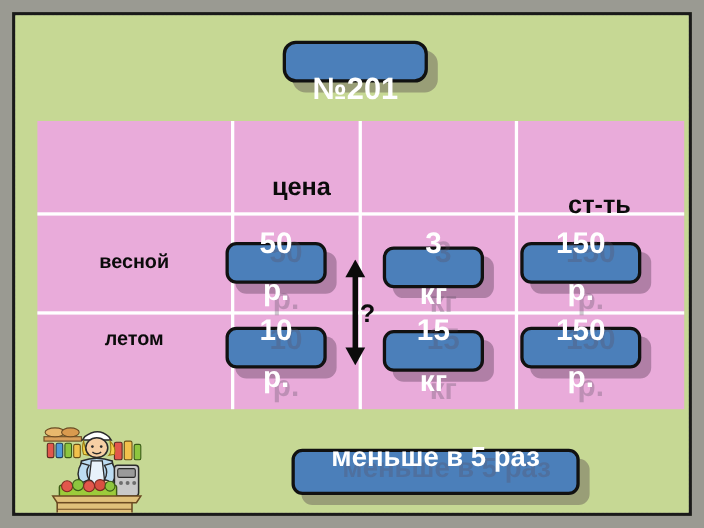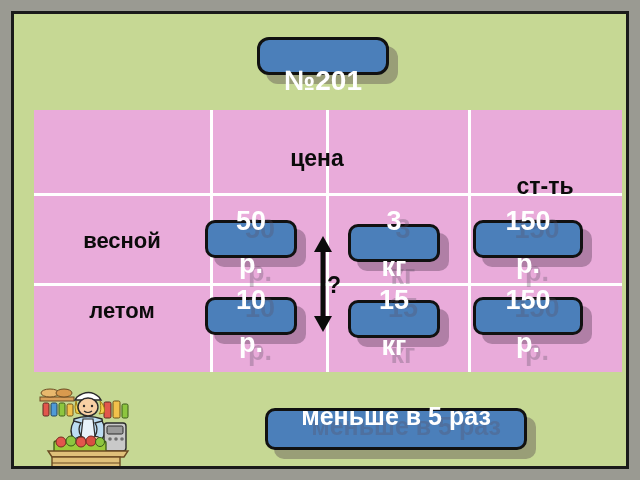--- a/index.html
+++ b/index.html
@@ -121,21 +121,21 @@
     position: absolute;
     left: 0;
     width: 100%;
     height: 3px;
     background: #ffffff;
   }
   .cell-label {
     position: absolute;
     color: #0b0b0b;
     font-weight: bold;
-    font-size: 22px;
+    font-size: 18px;
     font-family: "Liberation Sans", sans-serif;
     text-align: center;
     white-space: nowrap;
   }
   .hdr {
     font-size: 23px;
   }
 
   
   #arrow-wrap {
@@ -201,21 +201,21 @@
 
     <div id="table">
 
       <div class="vline" style="left:176px;"></div>
       <div class="vline" style="left:292px;"></div>
       <div class="vline" style="left:434px;"></div>
 
       <div class="hline" style="top:83px;"></div>
       <div class="hline" style="top:173px;"></div>
 
-      <div class="cell-label hdr" style="left:176px; top:35px; width:128px;margin-left:43px;">цена</div>
+      <div class="cell-label hdr" style="left:176px; top:46px; width:128px;">цена</div>
       <div class="cell-label hdr" style="left:434px; top:30px; width:154px;margin-top:33px;">ст-ть</div>
 
       <div class="cell-label" style="left:0px; top:118px; width:176px;">весной</div>
       <div class="cell-label" style="left:0px; top:188px; width:176px;text-align:center;">летом</div>
     </div>
 
     <div class="pill" style="left:191px; top:206px; width:92px; height:38px;"></div>
     <div class="ghost-text" style="left:200px; top:202px; width:92px; font-size:27px;">50</div>
     <div class="overlay-text" style="left:191px; top:194px; width:92px; font-size:27px;">50</div>
     <div class="ghost-text" style="left:200px; top:245px; width:92px; font-size:27px;">р.</div>

